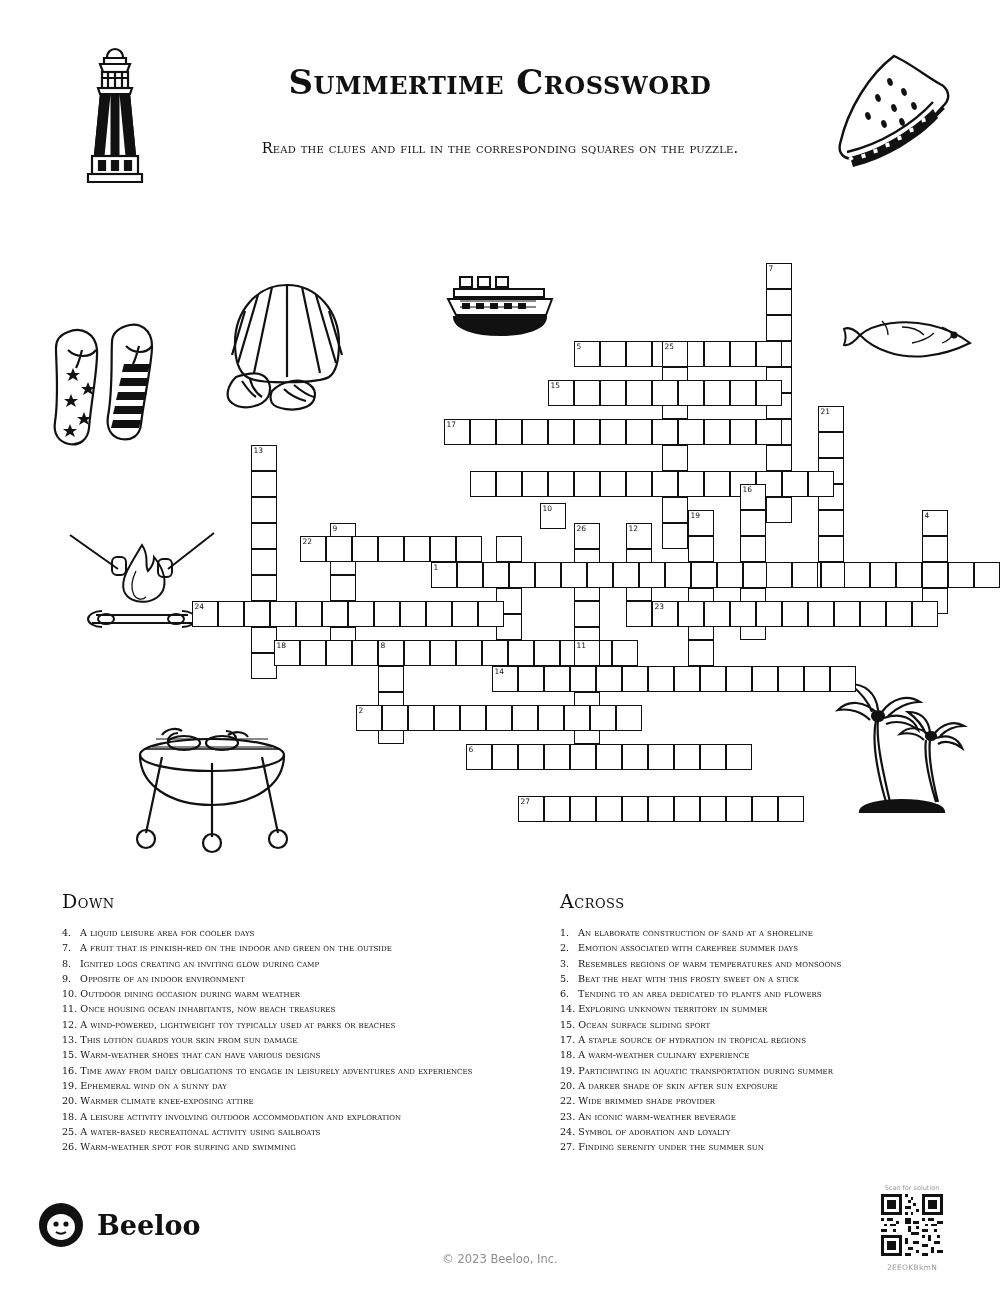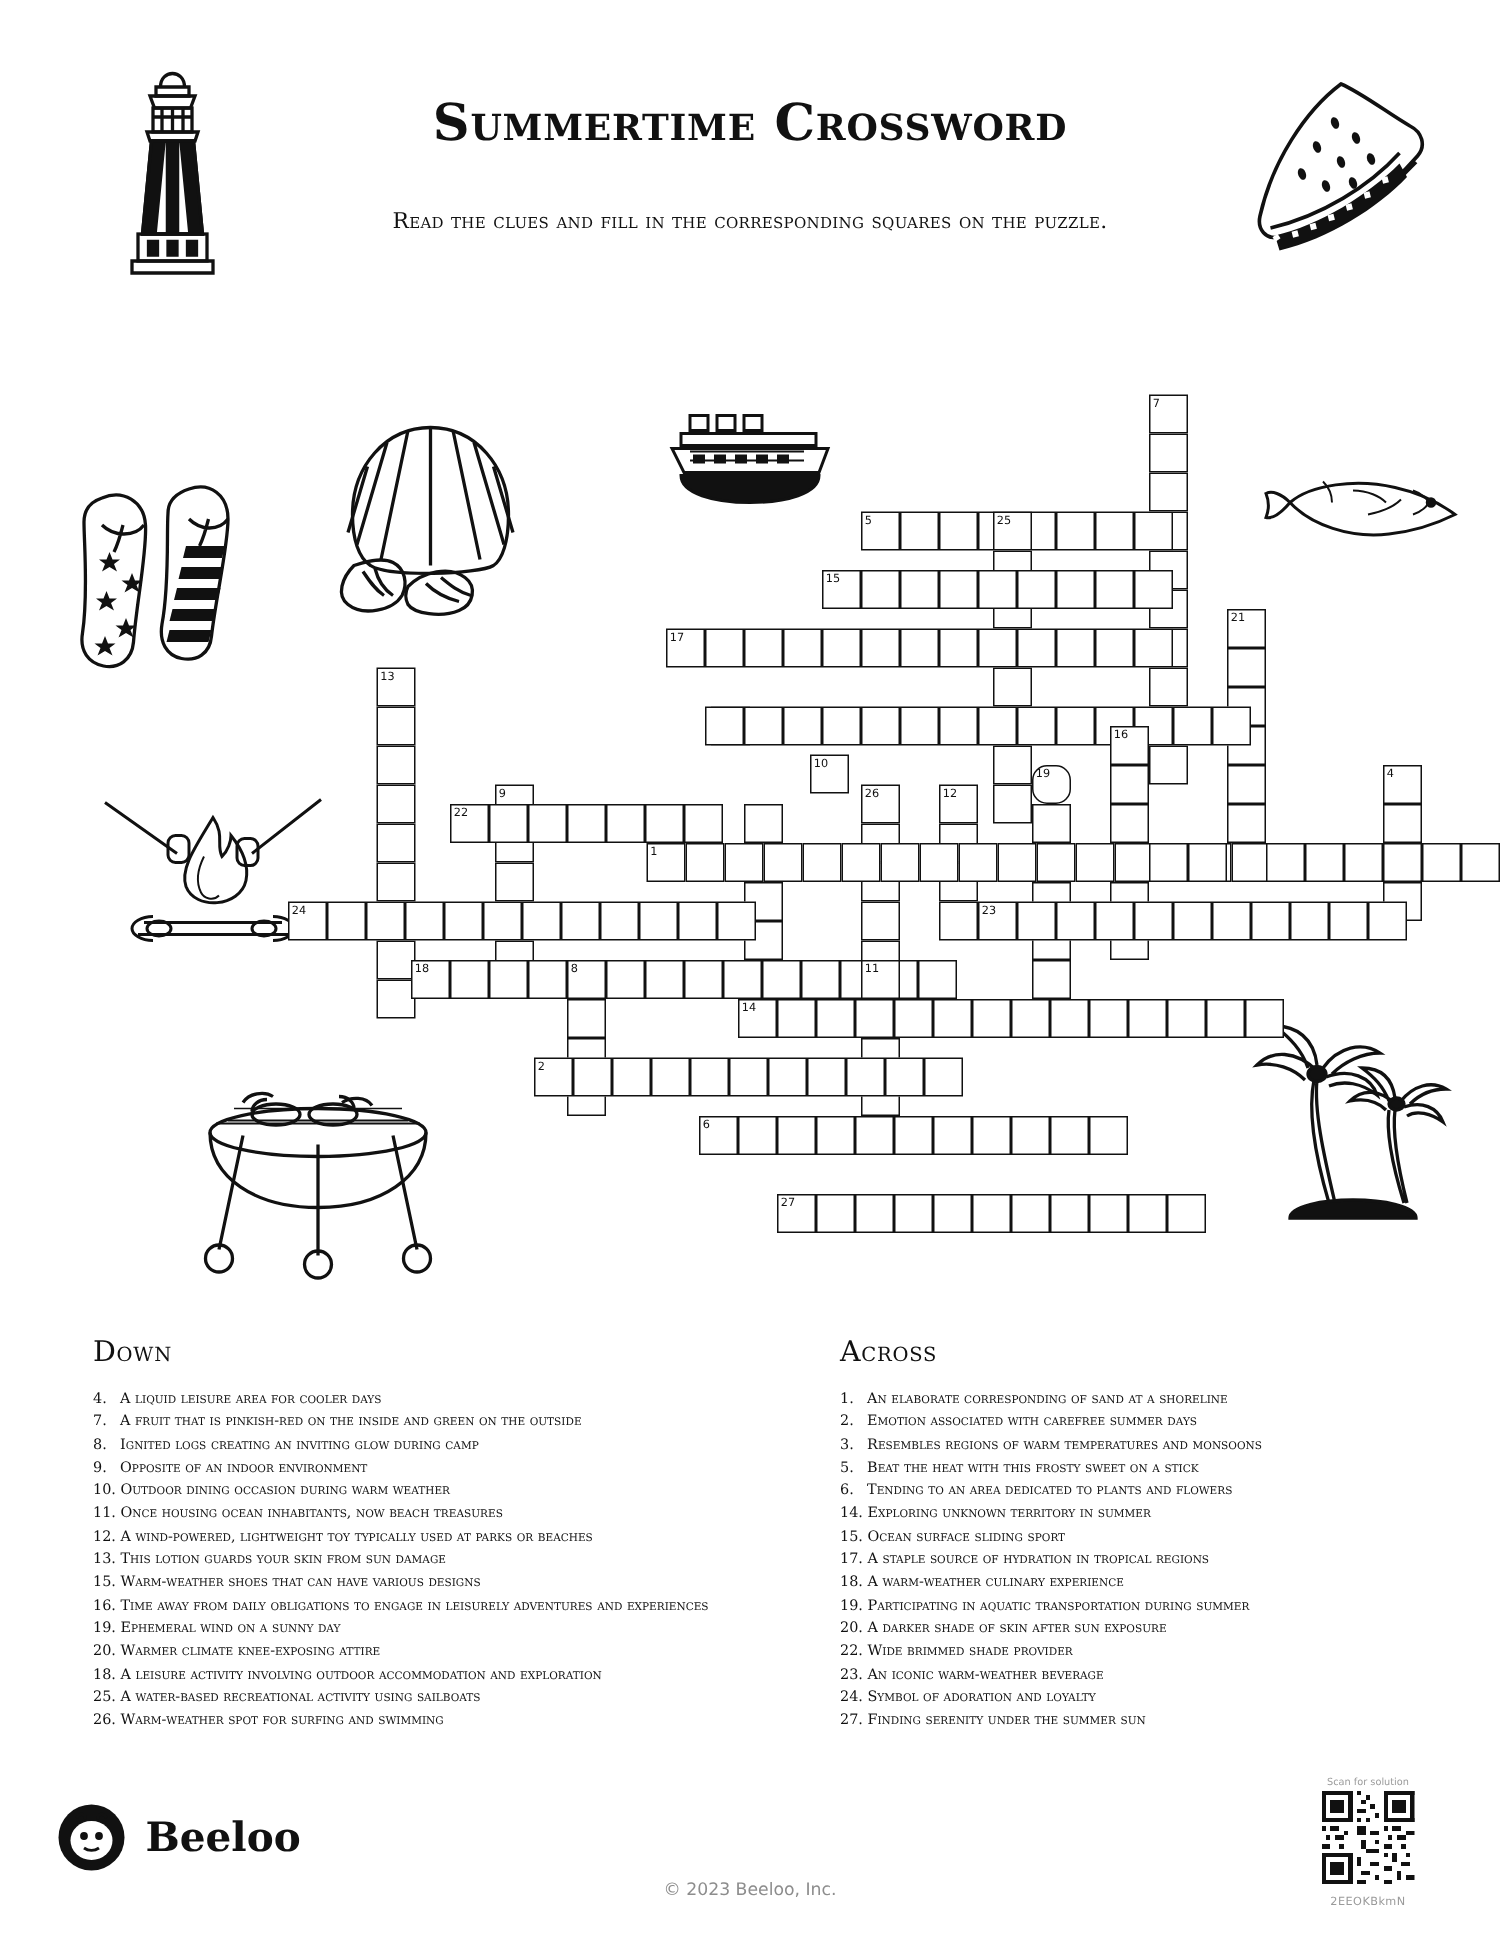--- a/index.html
+++ b/index.html
@@ -374,21 +374,21 @@
     </div>
     <div class="cell" style="left: 740px; top: 373px;"></div>
     <div class="cell" style="left: 740px; top: 399px;"></div>
     <div class="cell" style="left: 496px; top: 288px; margin-left: 44px;">
       <span class="num">10</span>
     </div>
     <div class="cell" style="left: 496px; top: 321px;"></div>
     <div class="cell" style="left: 496px; top: 347px;"></div>
     <div class="cell" style="left: 496px; top: 373px;"></div>
     <div class="cell" style="left: 496px; top: 399px;"></div>
-    <div class="cell" style="left: 688px; top: 295px; border-radius: 10px;">
+    <div class="cell" style="left: 688px; top: 295px;">
       <span class="num">19</span>
     </div>
     <div class="cell" style="left: 688px; top: 321px;"></div>
     <div class="cell" style="left: 688px; top: 347px;"></div>
     <div class="cell" style="left: 688px; top: 373px;"></div>
     <div class="cell" style="left: 688px; top: 399px;"></div>
     <div class="cell" style="left: 688px; top: 425px;"></div>
     <div class="cell" style="left: 922px; top: 295px;">
       <span class="num">4</span>
     </div>
@@ -560,40 +560,40 @@
     <div class="cell" style="left: 726px; top: 581px;"></div>
     <div class="cell" style="left: 752px; top: 581px;"></div>
     <div class="cell" style="left: 778px; top: 581px;"></div>
   </div>
 
 <div id="clues">
   <div class="clue-col down">
     <div class="clue-head">Down</div>
     <ul class="clue-list" id="down-list">
         <li><span class="n">4.</span><span> A liquid leisure area for cooler days</span></li>
-        <li><span class="n">7.</span><span> A fruit that is pinkish-red on the inside and green on the outside</span></li>
+        <li><span class="n">7.</span><span> A fruit that is pinkish-red on the indoor and green on the outside</span></li>
         <li><span class="n">8.</span><span> Ignited logs creating an inviting glow during camp</span></li>
         <li><span class="n">9.</span><span> Opposite of an indoor environment</span></li>
         <li><span class="n">10.</span><span> Outdoor dining occasion during warm weather</span></li>
         <li><span class="n">11.</span><span> Once housing ocean inhabitants, now beach treasures</span></li>
         <li><span class="n">12.</span><span> A wind-powered, lightweight toy typically used at parks or beaches</span></li>
         <li><span class="n">13.</span><span> This lotion guards your skin from sun damage</span></li>
         <li><span class="n">15.</span><span> Warm-weather shoes that can have various designs</span></li>
         <li><span class="n">16.</span><span> Time away from daily obligations to engage in leisurely adventures and experiences</span></li>
         <li><span class="n">19.</span><span> Ephemeral wind on a sunny day</span></li>
         <li><span class="n">20.</span><span> Warmer climate knee-exposing attire</span></li>
         <li><span class="n">18.</span><span> A leisure activity involving outdoor accommodation and exploration</span></li>
         <li><span class="n">25.</span><span> A water-based recreational activity using sailboats</span></li>
         <li><span class="n">26.</span><span> Warm-weather spot for surfing and swimming</span></li>
       </ul>
   </div>
   <div class="clue-col across">
     <div class="clue-head">Across</div>
     <ul class="clue-list" id="across-list">
-        <li><span class="n">1.</span><span> An elaborate corresponding of sand at a shoreline</span></li>
+        <li><span class="n">1.</span><span> An elaborate construction of sand at a shoreline</span></li>
         <li><span class="n">2.</span><span> Emotion associated with carefree summer days</span></li>
         <li><span class="n">3.</span><span> Resembles regions of warm temperatures and monsoons</span></li>
         <li><span class="n">5.</span><span> Beat the heat with this frosty sweet on a stick</span></li>
         <li><span class="n">6.</span><span> Tending to an area dedicated to plants and flowers</span></li>
         <li><span class="n">14.</span><span> Exploring unknown territory in summer</span></li>
         <li><span class="n">15.</span><span> Ocean surface sliding sport</span></li>
         <li><span class="n">17.</span><span> A staple source of hydration in tropical regions</span></li>
         <li><span class="n">18.</span><span> A warm-weather culinary experience</span></li>
         <li><span class="n">19.</span><span> Participating in aquatic transportation during summer</span></li>
         <li><span class="n">20.</span><span> A darker shade of skin after sun exposure</span></li>

